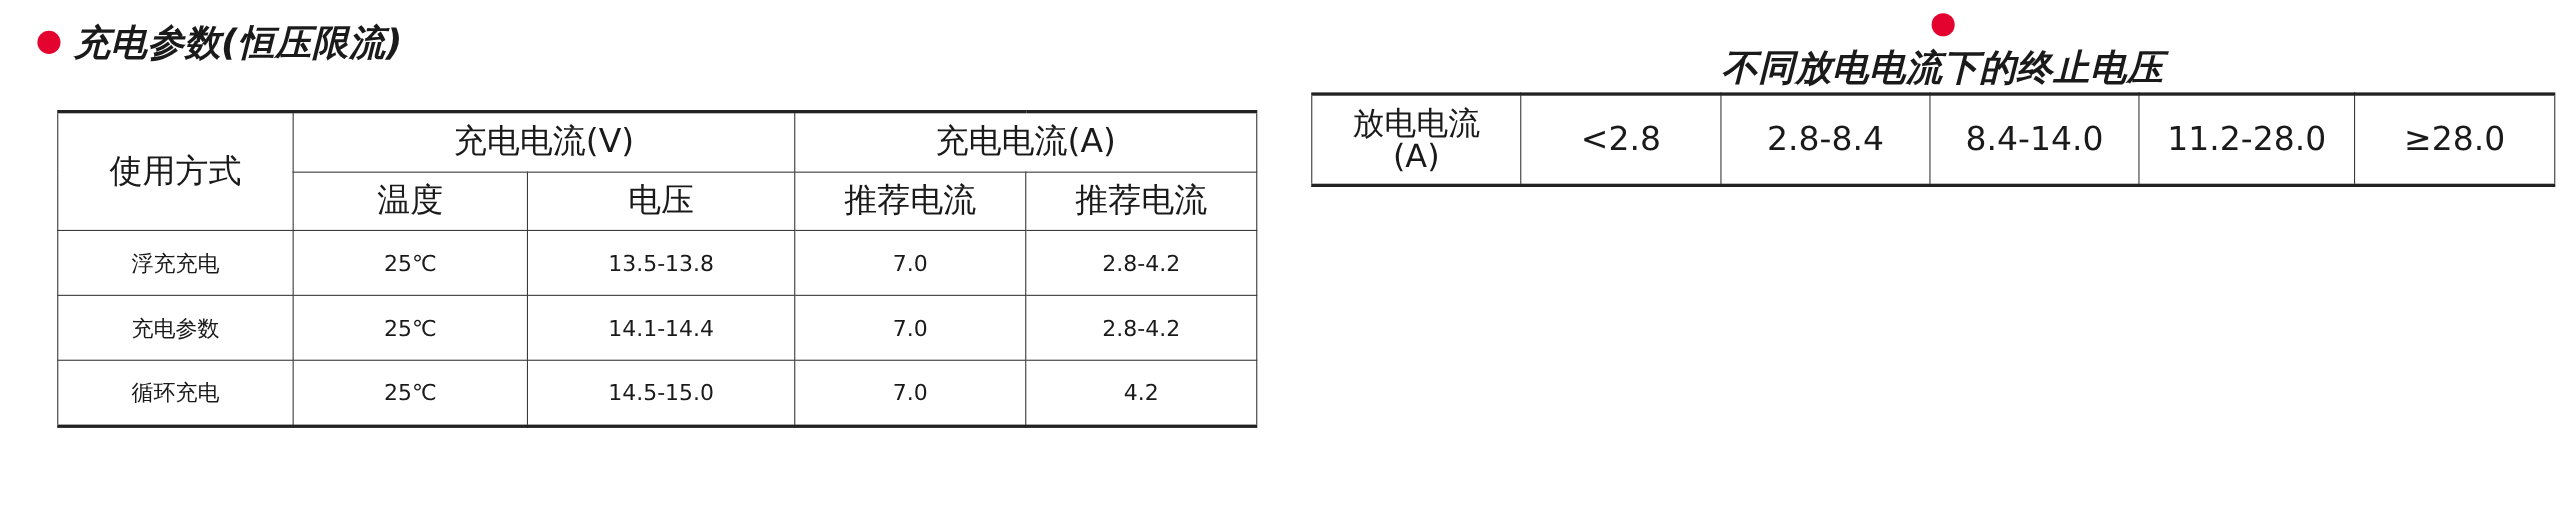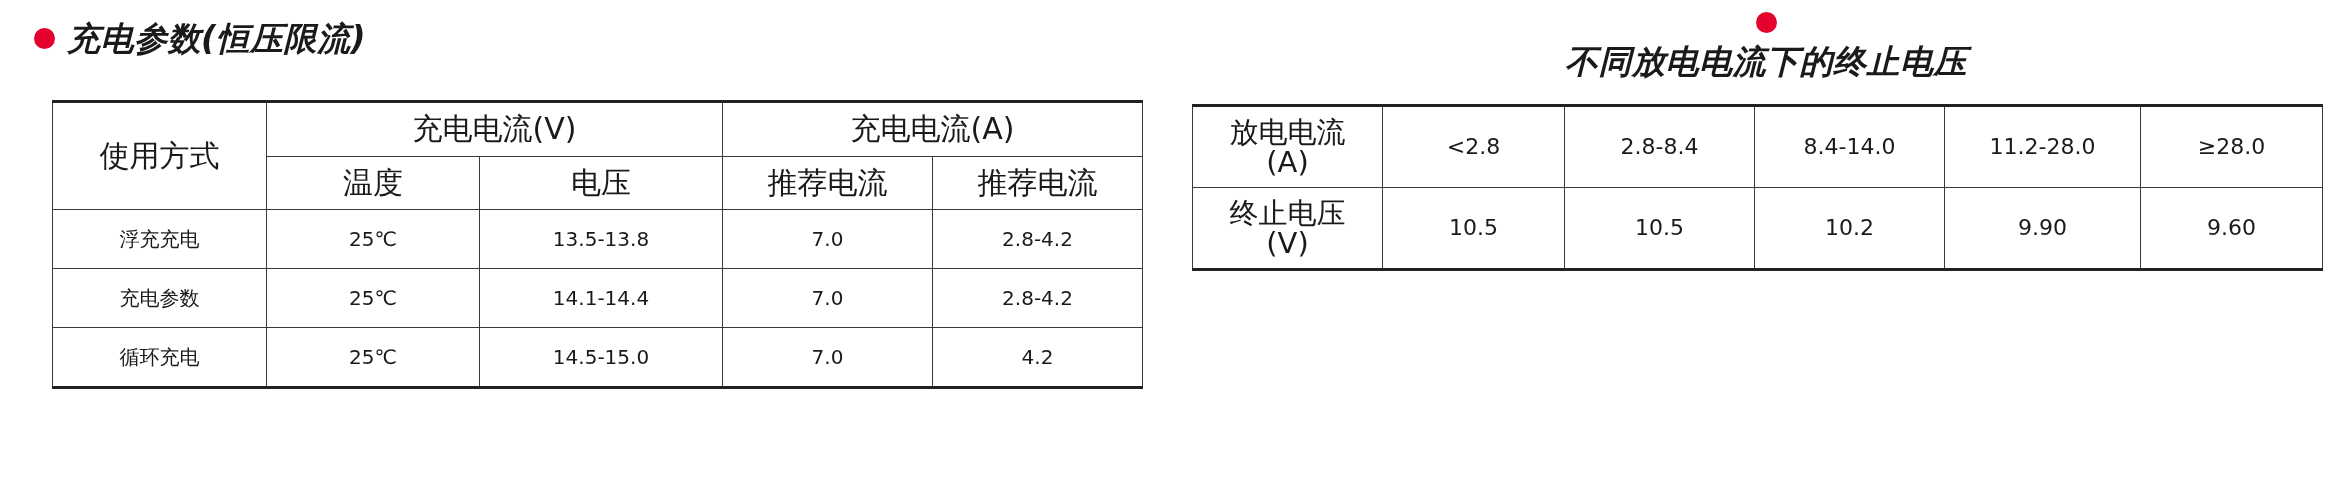--- a/index.html
+++ b/index.html
@@ -90,24 +90,24 @@
   .col-mode { width: 214px; }
   .col-temp { width: 213px; }
   .col-volt { width: 243px; }
   .col-imax { width: 210px; }
   .col-irec { width: 210px; }
 
   
   #cutoff-table {
     position: absolute;
     left: 22px;
-    top: 104px;
+    top: 84px;
     width: 1130px;
   }
-  #cutoff-table td { height: 80px; font-size: 22px; }
+  #cutoff-table td { height: 80px; font-size: 30px; }
   #cutoff-table td.rowhead {
     font-size: 29px;
     line-height: 1.05;
     white-space: normal;
   }
   #cutoff-table td.rowhead .unit { display: block; }
   .col-rowhead { width: 190px; }
   .col-b1 { width: 182px; }
   .col-b2 { width: 190px; }
   .col-b3 { width: 190px; }
@@ -191,26 +191,15 @@
         <td class="rowhead">
           <span>放电电流</span>
           <span class="unit">(A)</span>
         </td>
         <td>&lt;2.8</td>
         <td>2.8-8.4</td>
         <td>8.4-14.0</td>
         <td>11.2-28.0</td>
         <td>≥28.0</td>
       </tr>
-      <tr>
-        <td class="rowhead">
-          <span>终止电压</span>
-          <span class="unit">(V)</span>
-        </td>
-        <td>10.5</td>
-        <td>10.5</td>
-        <td>10.2</td>
-        <td>9.90</td>
-        <td>9.60</td>
-      </tr>
     </tbody>
   </table>
 </div>
 
 </body></html>

